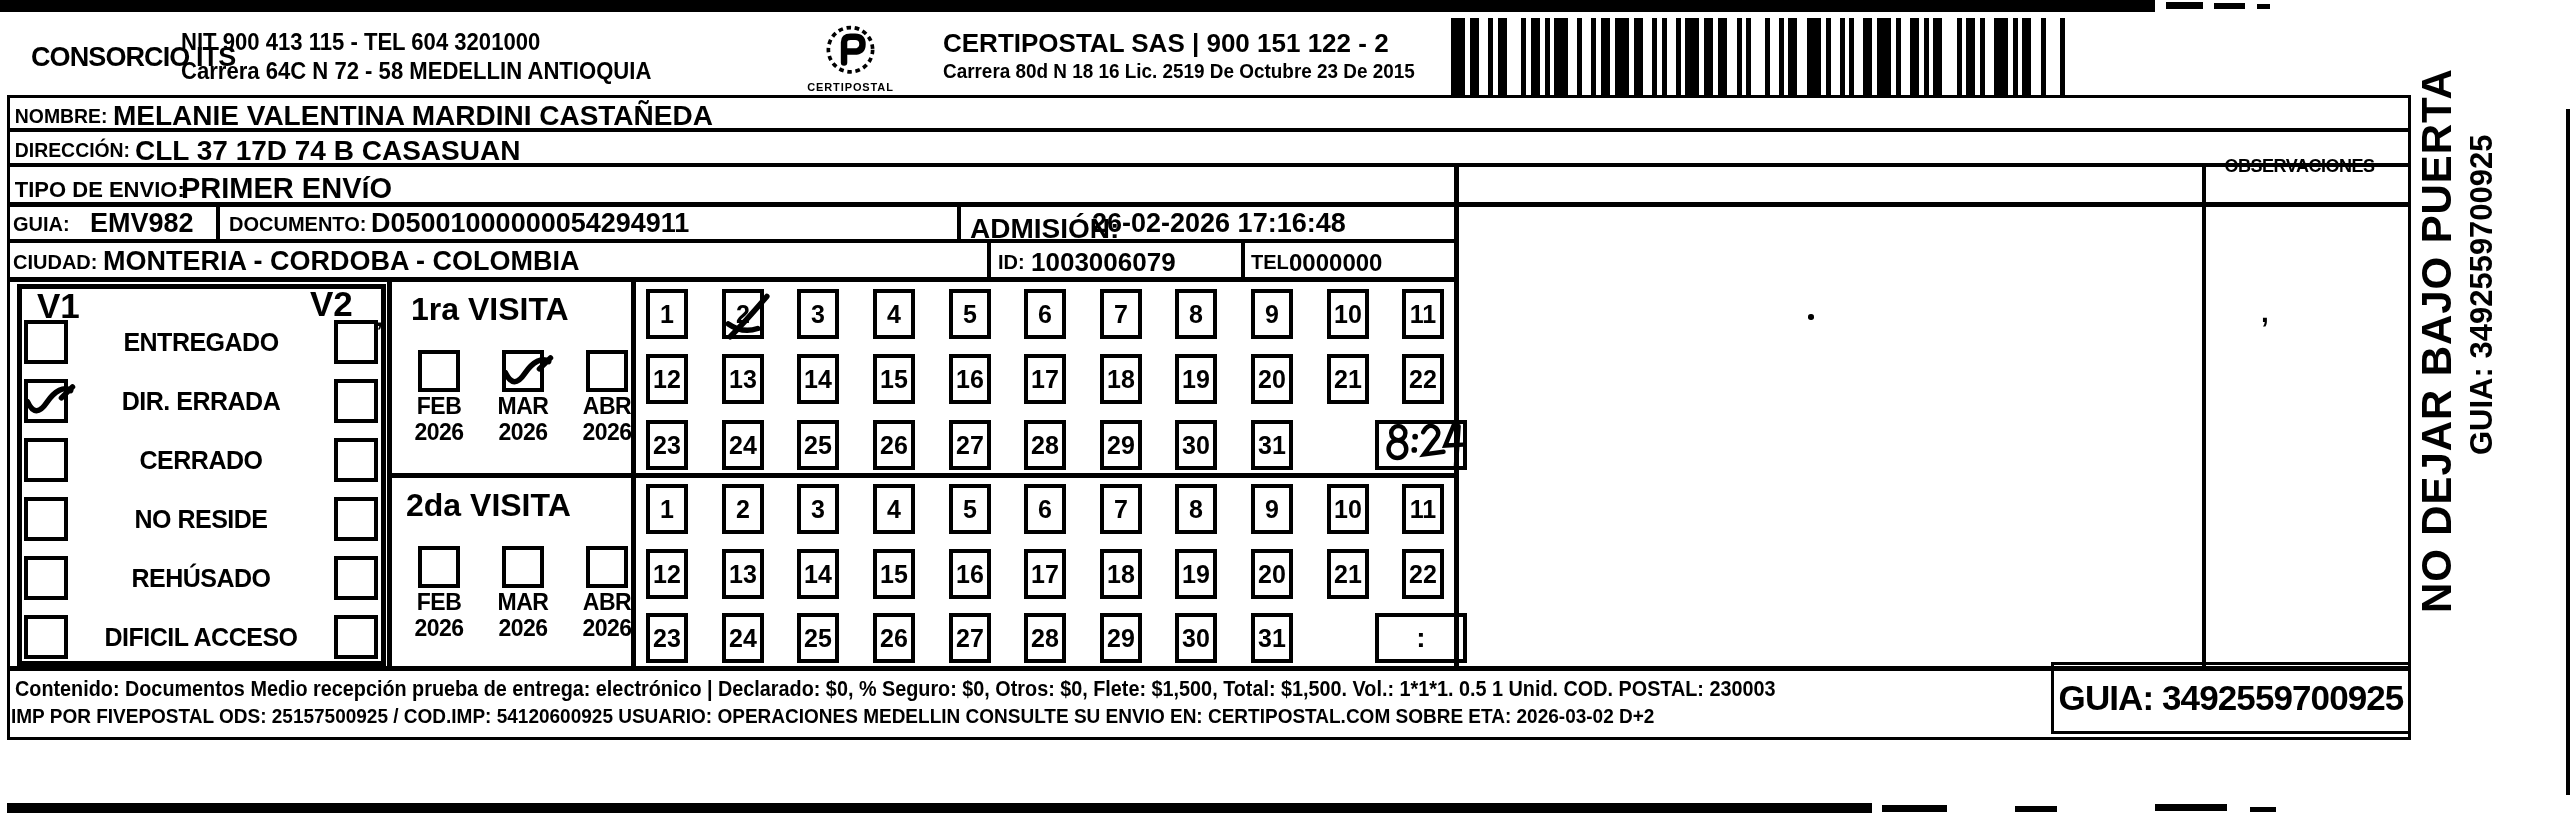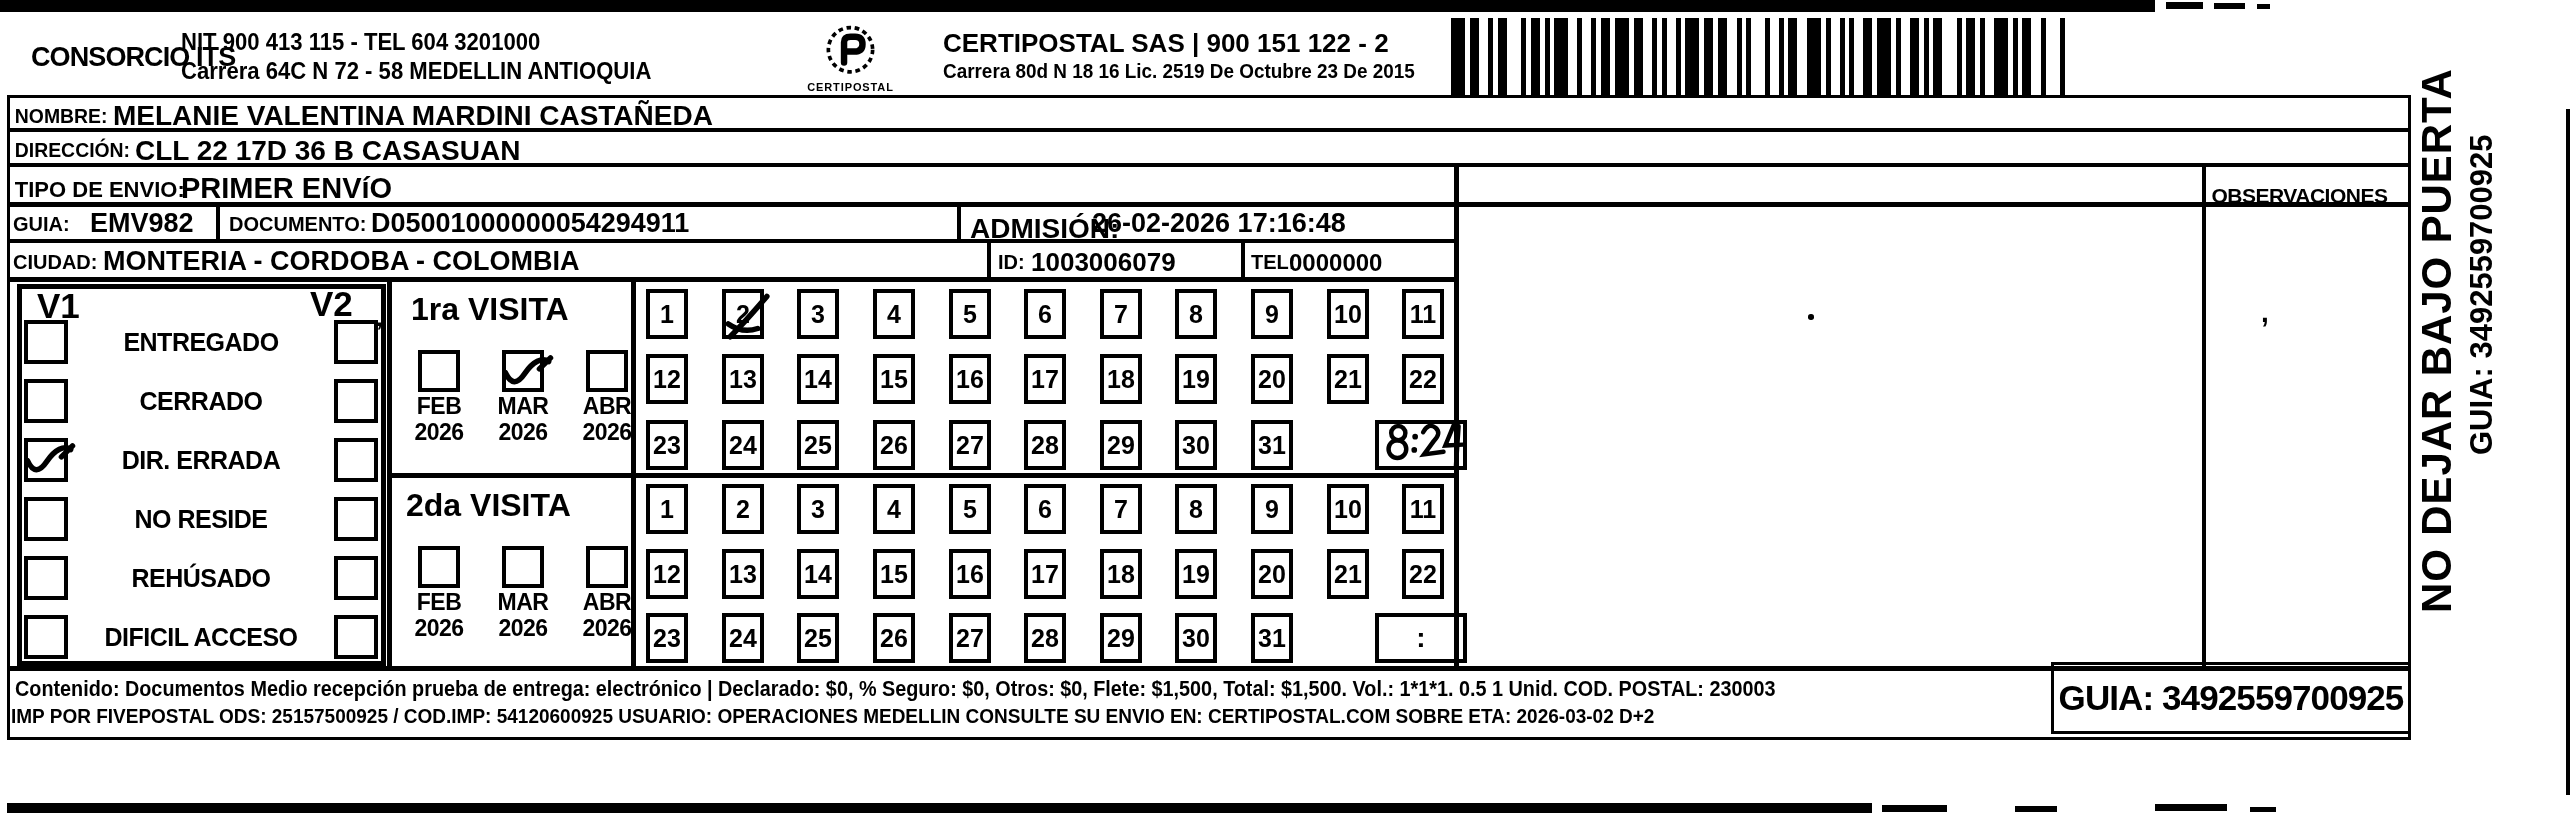--- a/index.html
+++ b/index.html
@@ -134,65 +134,65 @@
   <div class="line" style="left:387px;top:277px;width:4.6px;height:394px"></div>
   <div class="line" style="left:631px;top:277px;width:4.6px;height:394px"></div>
   <div class="line" style="left:216px;top:202px;width:3.7px;height:41px"></div>
   <div class="line" style="left:957px;top:202px;width:3.7px;height:41px"></div>
   <div class="line" style="left:987px;top:239px;width:3.7px;height:42px"></div>
   <div class="line" style="left:1241px;top:239px;width:3.7px;height:42px"></div>
 
   <div class="abs b nw" style="left:14.8px;top:105px;font-size:19.4px">NOMBRE:</div>
   <div class="abs b nw" style="left:113px;top:100px;font-size:28px">MELANIE VALENTINA MARDINI CASTAÑEDA</div>
   <div class="abs b nw" style="left:14.8px;top:139px;font-size:19.4px">DIRECCIÓN:</div>
-  <div class="abs b nw" style="left:135px;top:135px;font-size:28px">CLL 22  17D 36 B CASASUAN</div>
+  <div class="abs b nw" style="left:135px;top:135px;font-size:28px">CLL 37  17D 74 B CASASUAN</div>
   <div class="abs b nw" style="left:14.8px;top:177px;font-size:22px">TIPO DE ENVIO:</div>
   <div class="abs b nw" style="left:181px;top:172px;font-size:29px">PRIMER ENVíO</div>
 
   <div class="abs b nw" style="left:13px;top:213px;font-size:20px">GUIA:</div>
   <div class="abs b nw" style="left:90px;top:208px;font-size:27px">EMV982</div>
   <div class="abs b nw" style="left:229px;top:213px;font-size:20px">DOCUMENTO:</div>
   <div class="abs b nw" style="left:371px;top:208px;font-size:27px">D05001000000054294911</div>
   <div class="abs b nw" style="left:970px;top:213px;font-size:28px">ADMISIÓN:</div>
   <div class="abs b nw" style="left:1092px;top:208px;font-size:27px">26-02-2026 17:16:48</div>
 
   <div class="abs b nw" style="left:13px;top:251px;font-size:20px">CIUDAD:</div>
   <div class="abs b nw" style="left:103px;top:246px;font-size:27px">MONTERIA - CORDOBA - COLOMBIA</div>
   <div class="abs b nw" style="left:998px;top:251px;font-size:20px">ID:</div>
   <div class="abs b nw" style="left:1031px;top:247px;font-size:26px">1003006079</div>
   <div class="abs b nw" style="left:1251px;top:251px;font-size:20px">TEL:</div>
   <div class="abs b nw" style="left:1289px;top:249px;font-size:24px">0000000</div>
 
-  <div class="abs b center" style="left:2206px;top:184px;width:187px;font-size:21px;letter-spacing:-0.5px">OBSERVACIONES</div>
+  <div class="abs b center" style="left:2206px;top:156px;width:187px;font-size:18px;letter-spacing:-0.5px">OBSERVACIONES</div>
   <div class="abs" style="left:1808px;top:314px;width:5.5px;height:5.5px;background:#000;border-radius:50%"></div>
   <div class="abs b" style="left:2261px;top:297px;font-size:28px">,</div>
   <div class="abs b" style="left:376px;top:304px;font-size:24px">,</div>
 
   <div class="abs" style="left:16.6px;top:284px;width:369px;height:382px;border:5.5px solid #000;box-sizing:border-box"></div>
   <div class="abs b" style="left:37px;top:286px;font-size:35px">V1</div>
   <div class="abs b" style="left:310px;top:284px;font-size:35px">V2</div>
   <div id="status-rows" class="abs" style="left:24px;top:319px;width:354px;height:341px">
       <div class="status-row">
         <span class="cb"></span>
         <span class="status-label">ENTREGADO</span>
-        <span class="cb"></span>
-      </div>
-      <div class="status-row">
-        <span class="cb"></span>
-        <span class="status-label">CERRADO</span>
         <span class="cb"></span>
       </div>
       <div class="status-row">
         <span class="cb">
           <svg class="tick" viewBox="0 0 62 62">
             <path d="M7 30 C13 43 20 43 28 31 C37 18 47 13 54 18"></path>
             <path d="M44 26 L56 14"></path>
           </svg>
         </span>
         <span class="status-label">DIR. ERRADA</span>
+        <span class="cb"></span>
+      </div>
+      <div class="status-row">
+        <span class="cb"></span>
+        <span class="status-label">CERRADO</span>
         <span class="cb"></span>
       </div>
       <div class="status-row">
         <span class="cb"></span>
         <span class="status-label">NO RESIDE</span>
         <span class="cb"></span>
       </div>
       <div class="status-row">
         <span class="cb"></span>
         <span class="status-label">REHÚSADO</span>

